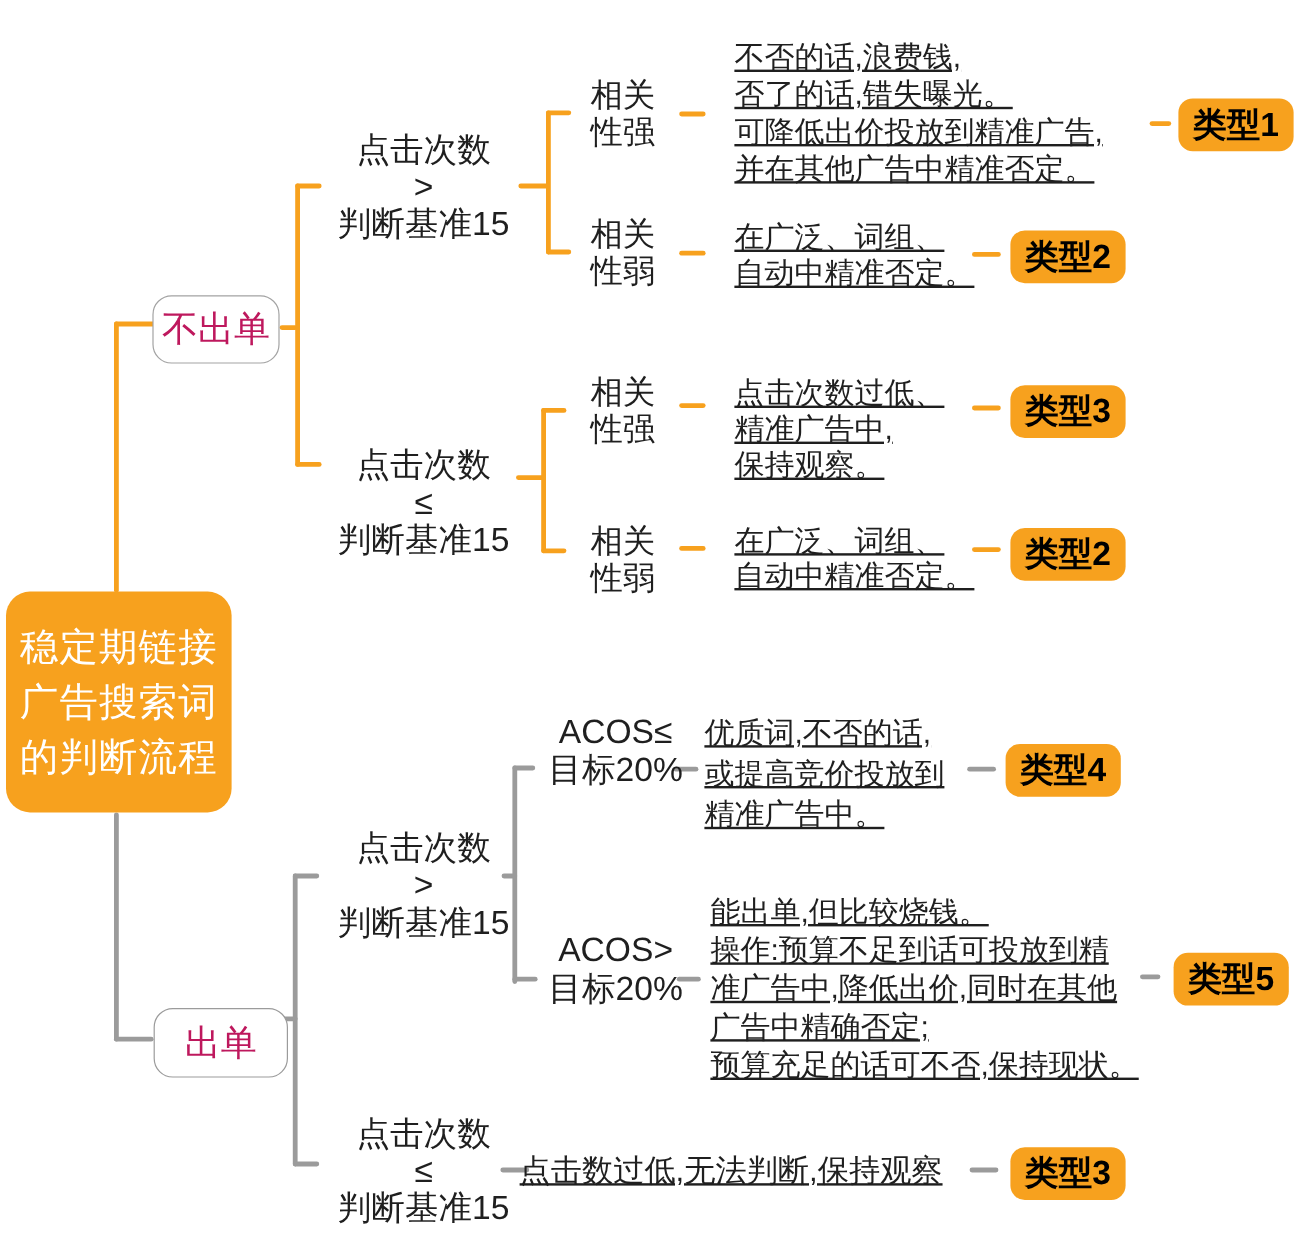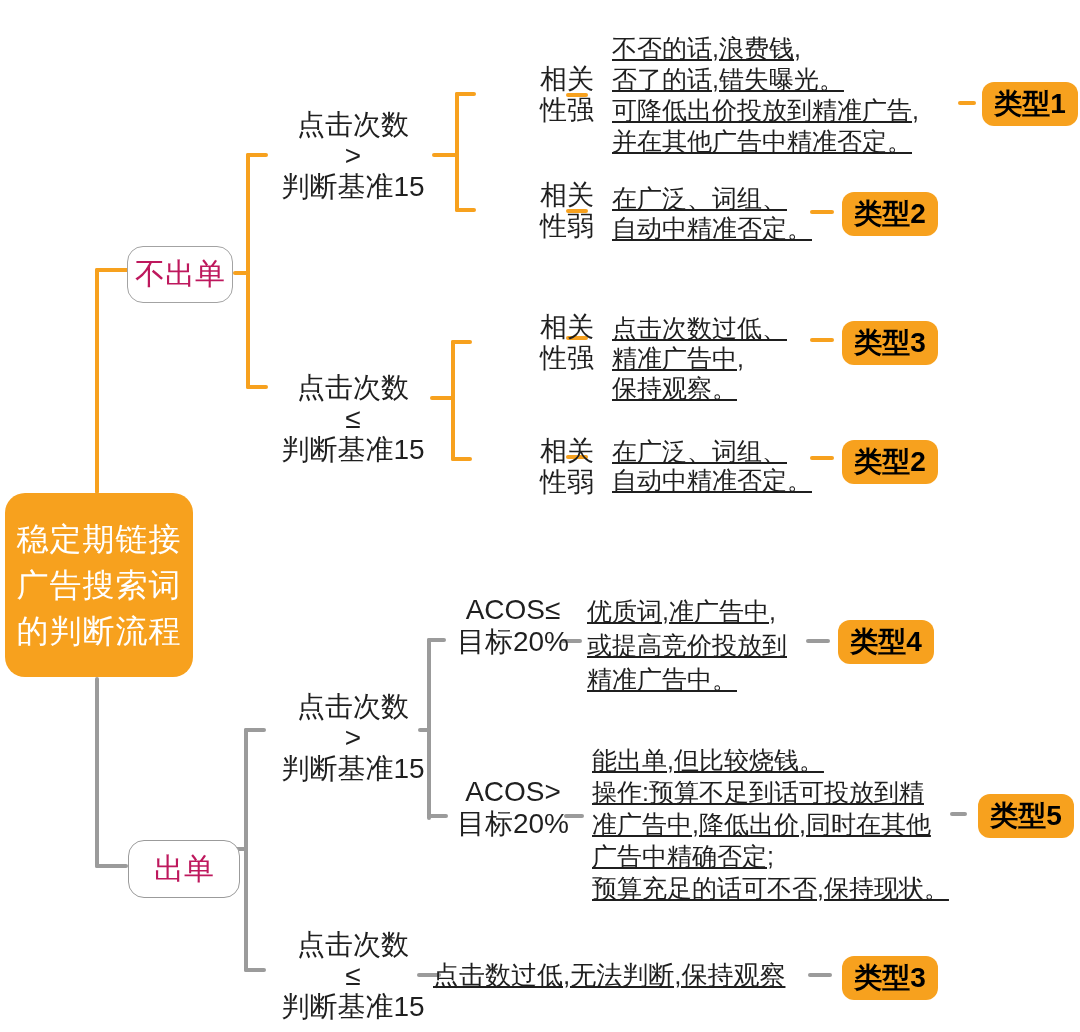--- a/index.html
+++ b/index.html
@@ -17,21 +17,21 @@
     display:flex;flex-direction:column;justify-content:center;align-items:center;
     text-align:center;font-weight:500;
   }
   .branch-node{
     position:absolute;background:#ffffff;border:1px solid #a3a3a3;border-radius:16px;
     display:flex;align-items:center;justify-content:center;font-size:30px;color:#be185d;
     box-sizing:border-box;white-space:nowrap;
   }
   .branch-node.gray{border-color:#9B9B9B;}
   .cond{position:absolute;left:268px;width:170px;text-align:center;font-size:28px;line-height:31px;white-space:nowrap;}
-  .rel{position:absolute;left:492px;width:70px;font-size:27px;line-height:31px;white-space:nowrap;margin-left:48px;}
+  .rel{position:absolute;left:492px;width:70px;font-size:27px;line-height:31px;white-space:nowrap;}
   .acos{position:absolute;left:443px;width:140px;text-align:center;font-size:28px;line-height:32px;white-space:nowrap;}
   .note{position:absolute;font-size:25px;white-space:nowrap;text-decoration:underline;}
   .badge{
     position:absolute;width:96px;height:44px;background:#F7A11E;border-radius:12px;
     color:#000000;font-size:28px;font-weight:bold;
     display:flex;align-items:center;justify-content:center;white-space:nowrap;
   }
 </style>
 </head>
 <body>
@@ -146,21 +146,21 @@
     <div>点击次数</div>
     <div>&gt;</div>
     <div>判断基准15</div>
   </div>
 
   <div class="acos" style="top:594px">
     <div>ACOS≤</div>
     <div>目标20%</div>
   </div>
   <div class="note" style="left:587px;top:594px;line-height:34px">
-    <div>优质词,准广告中,</div>
+    <div>优质词,不否的话,</div>
     <div>或提高竞价投放到</div>
     <div>精准广告中。</div>
   </div>
   <div class="badge" style="left:838px;top:620px">类型4</div>
 
   <div class="acos" style="top:776px">
     <div>ACOS&gt;</div>
     <div>目标20%</div>
   </div>
   <div class="note" style="left:592px;top:744px;line-height:32px">

